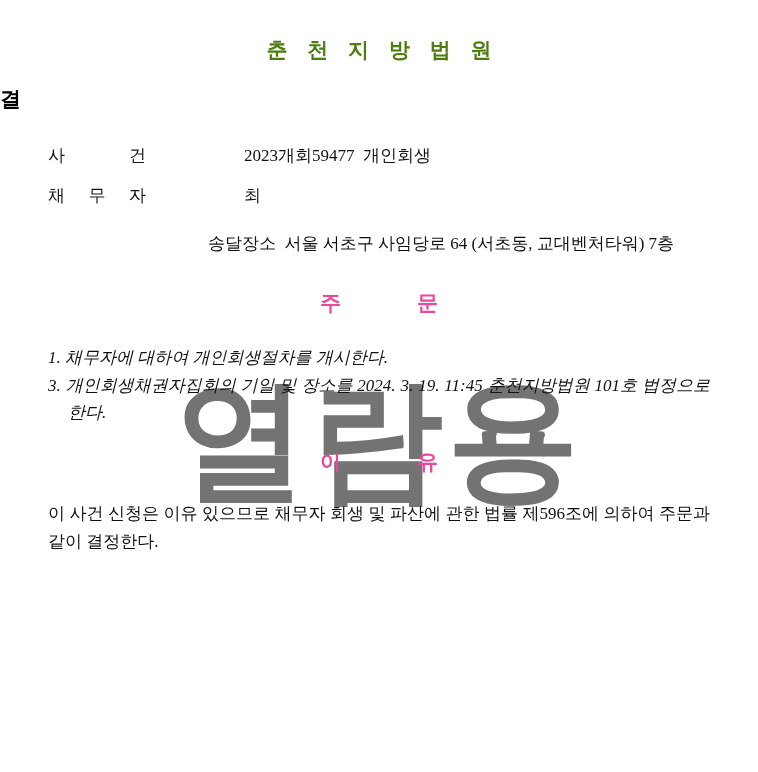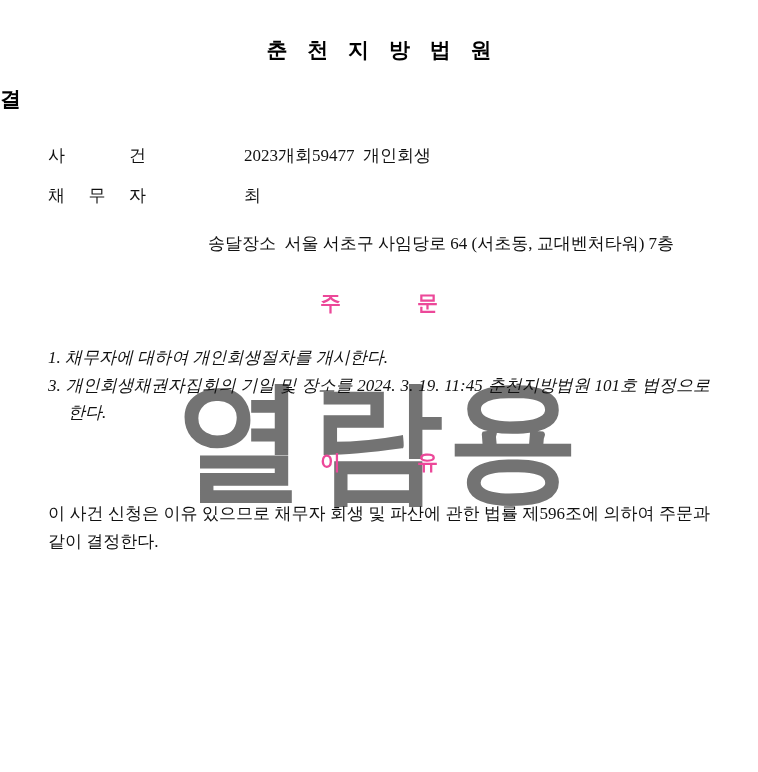--- a/index.html
+++ b/index.html
@@ -31,21 +31,21 @@
   .court-title {
     margin: 0;
     padding-top: 38px;
     text-align: center;
     font-family: "Liberation Sans", "DejaVu Sans", sans-serif;
     font-weight: bold;
     font-size: 21px;
     line-height: 23px;
     word-spacing: 14px;
     white-space: pre;
-    color: #000000;
+    color: #4d7c0f;
   }
   .doc-type {
     margin: 26px 0 0 0;
     text-align: center;
     font-family: "Liberation Sans", "DejaVu Sans", sans-serif;
     font-weight: bold;
     font-size: 21px;
     line-height: 23px;
     word-spacing: 118px;
     white-space: pre;

